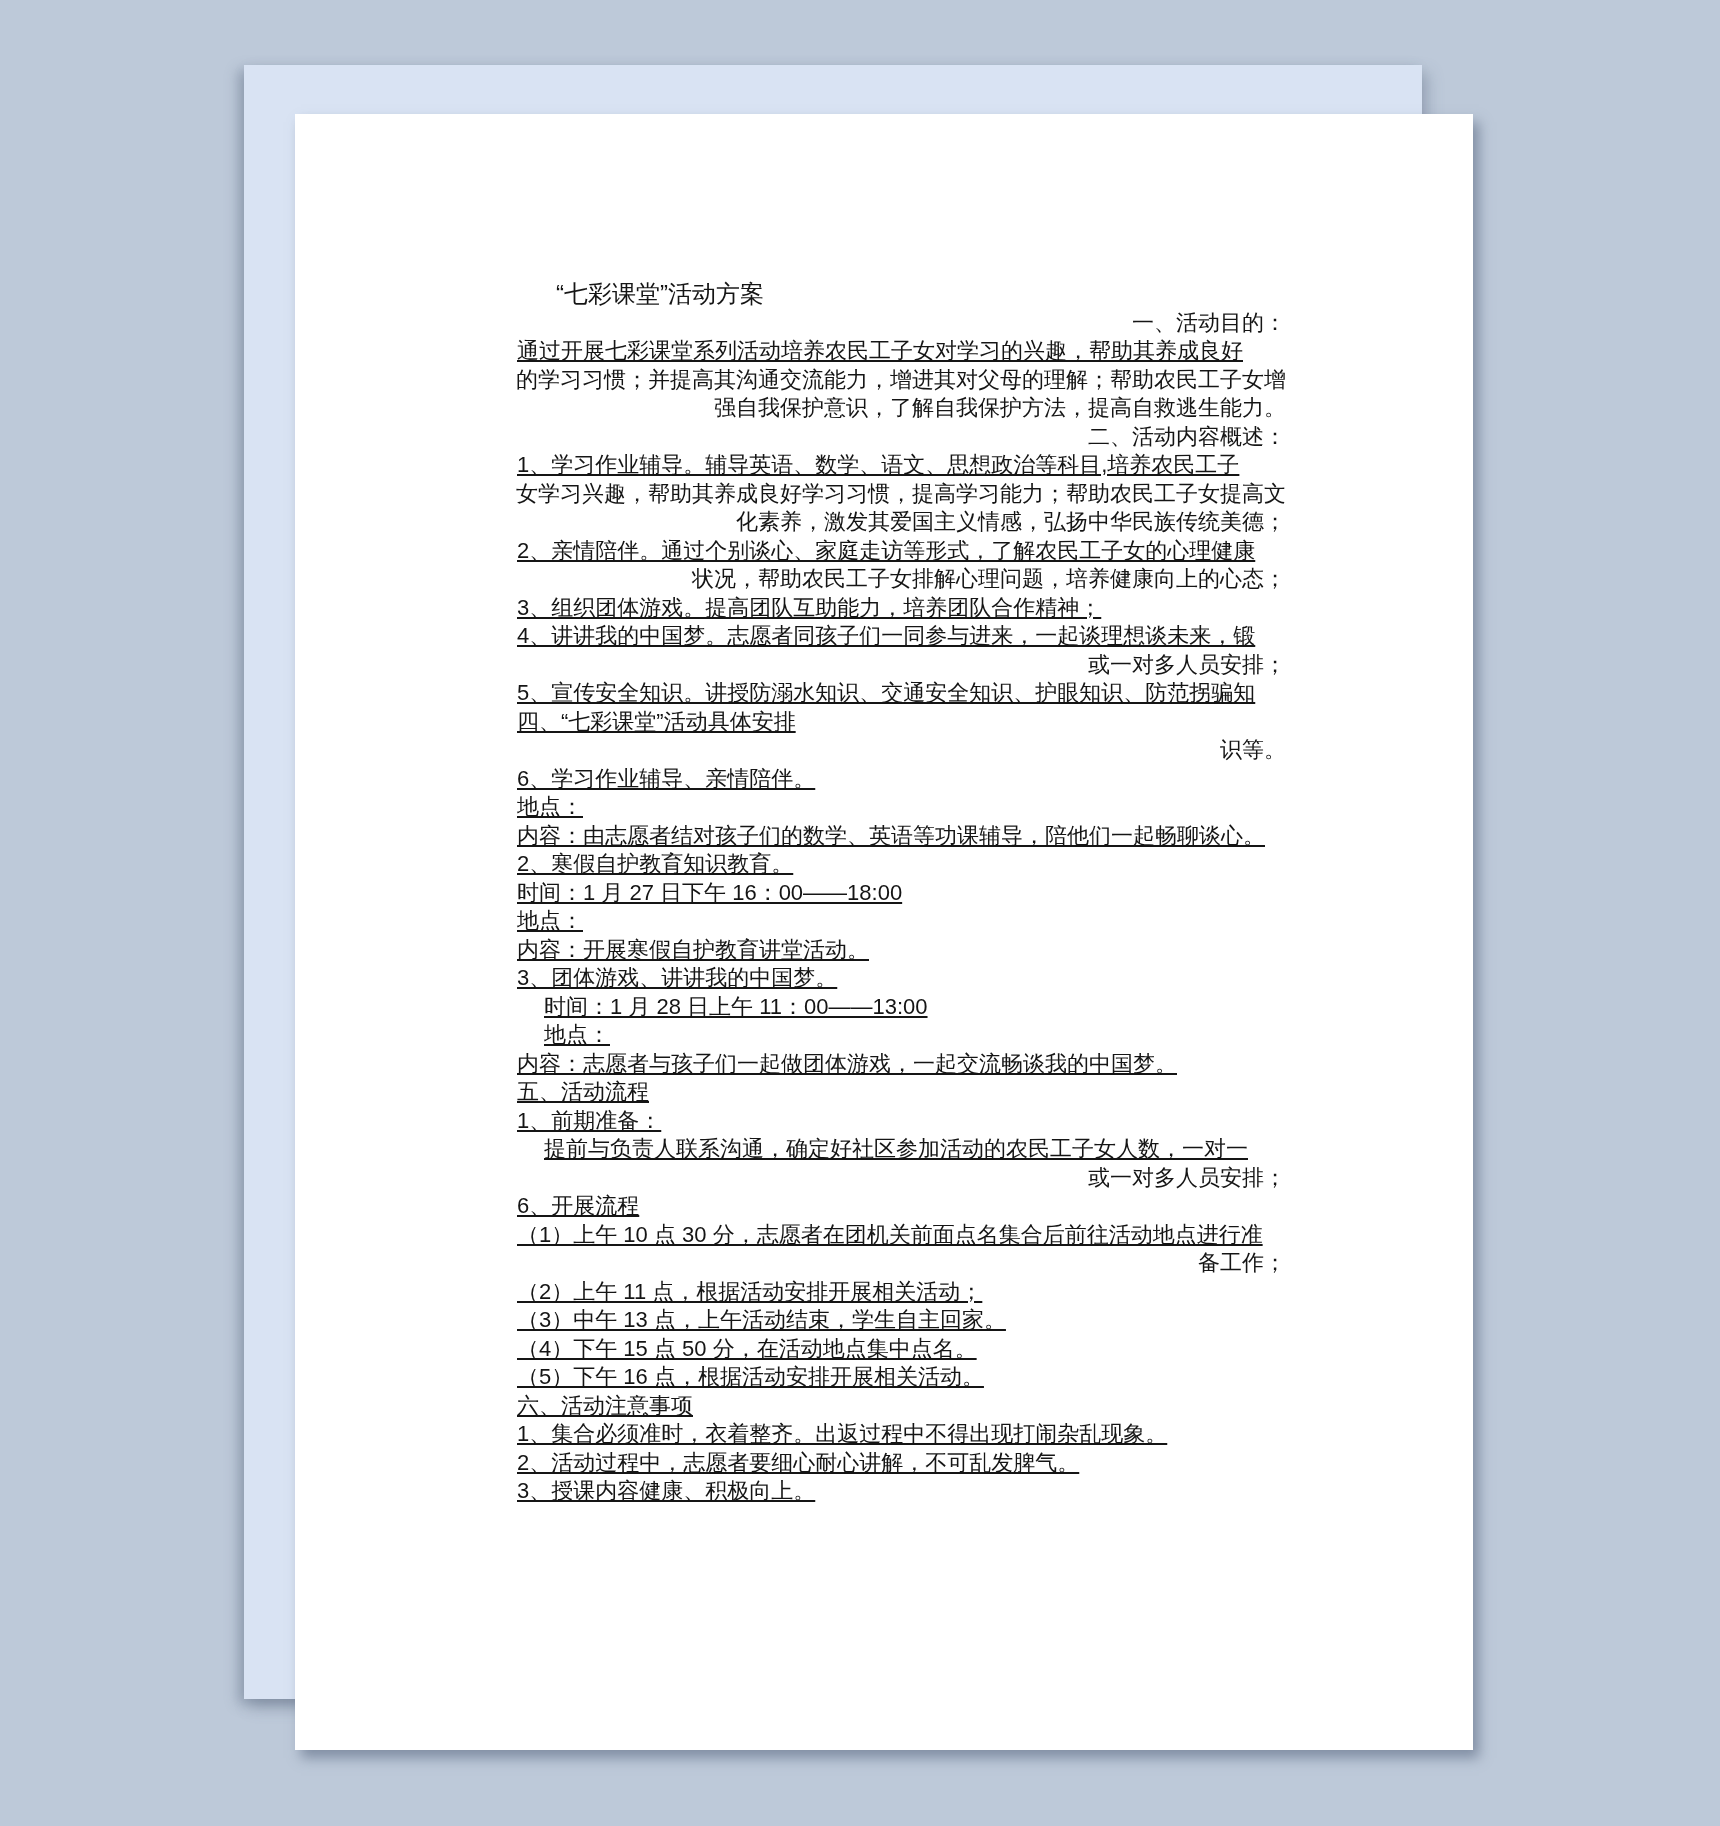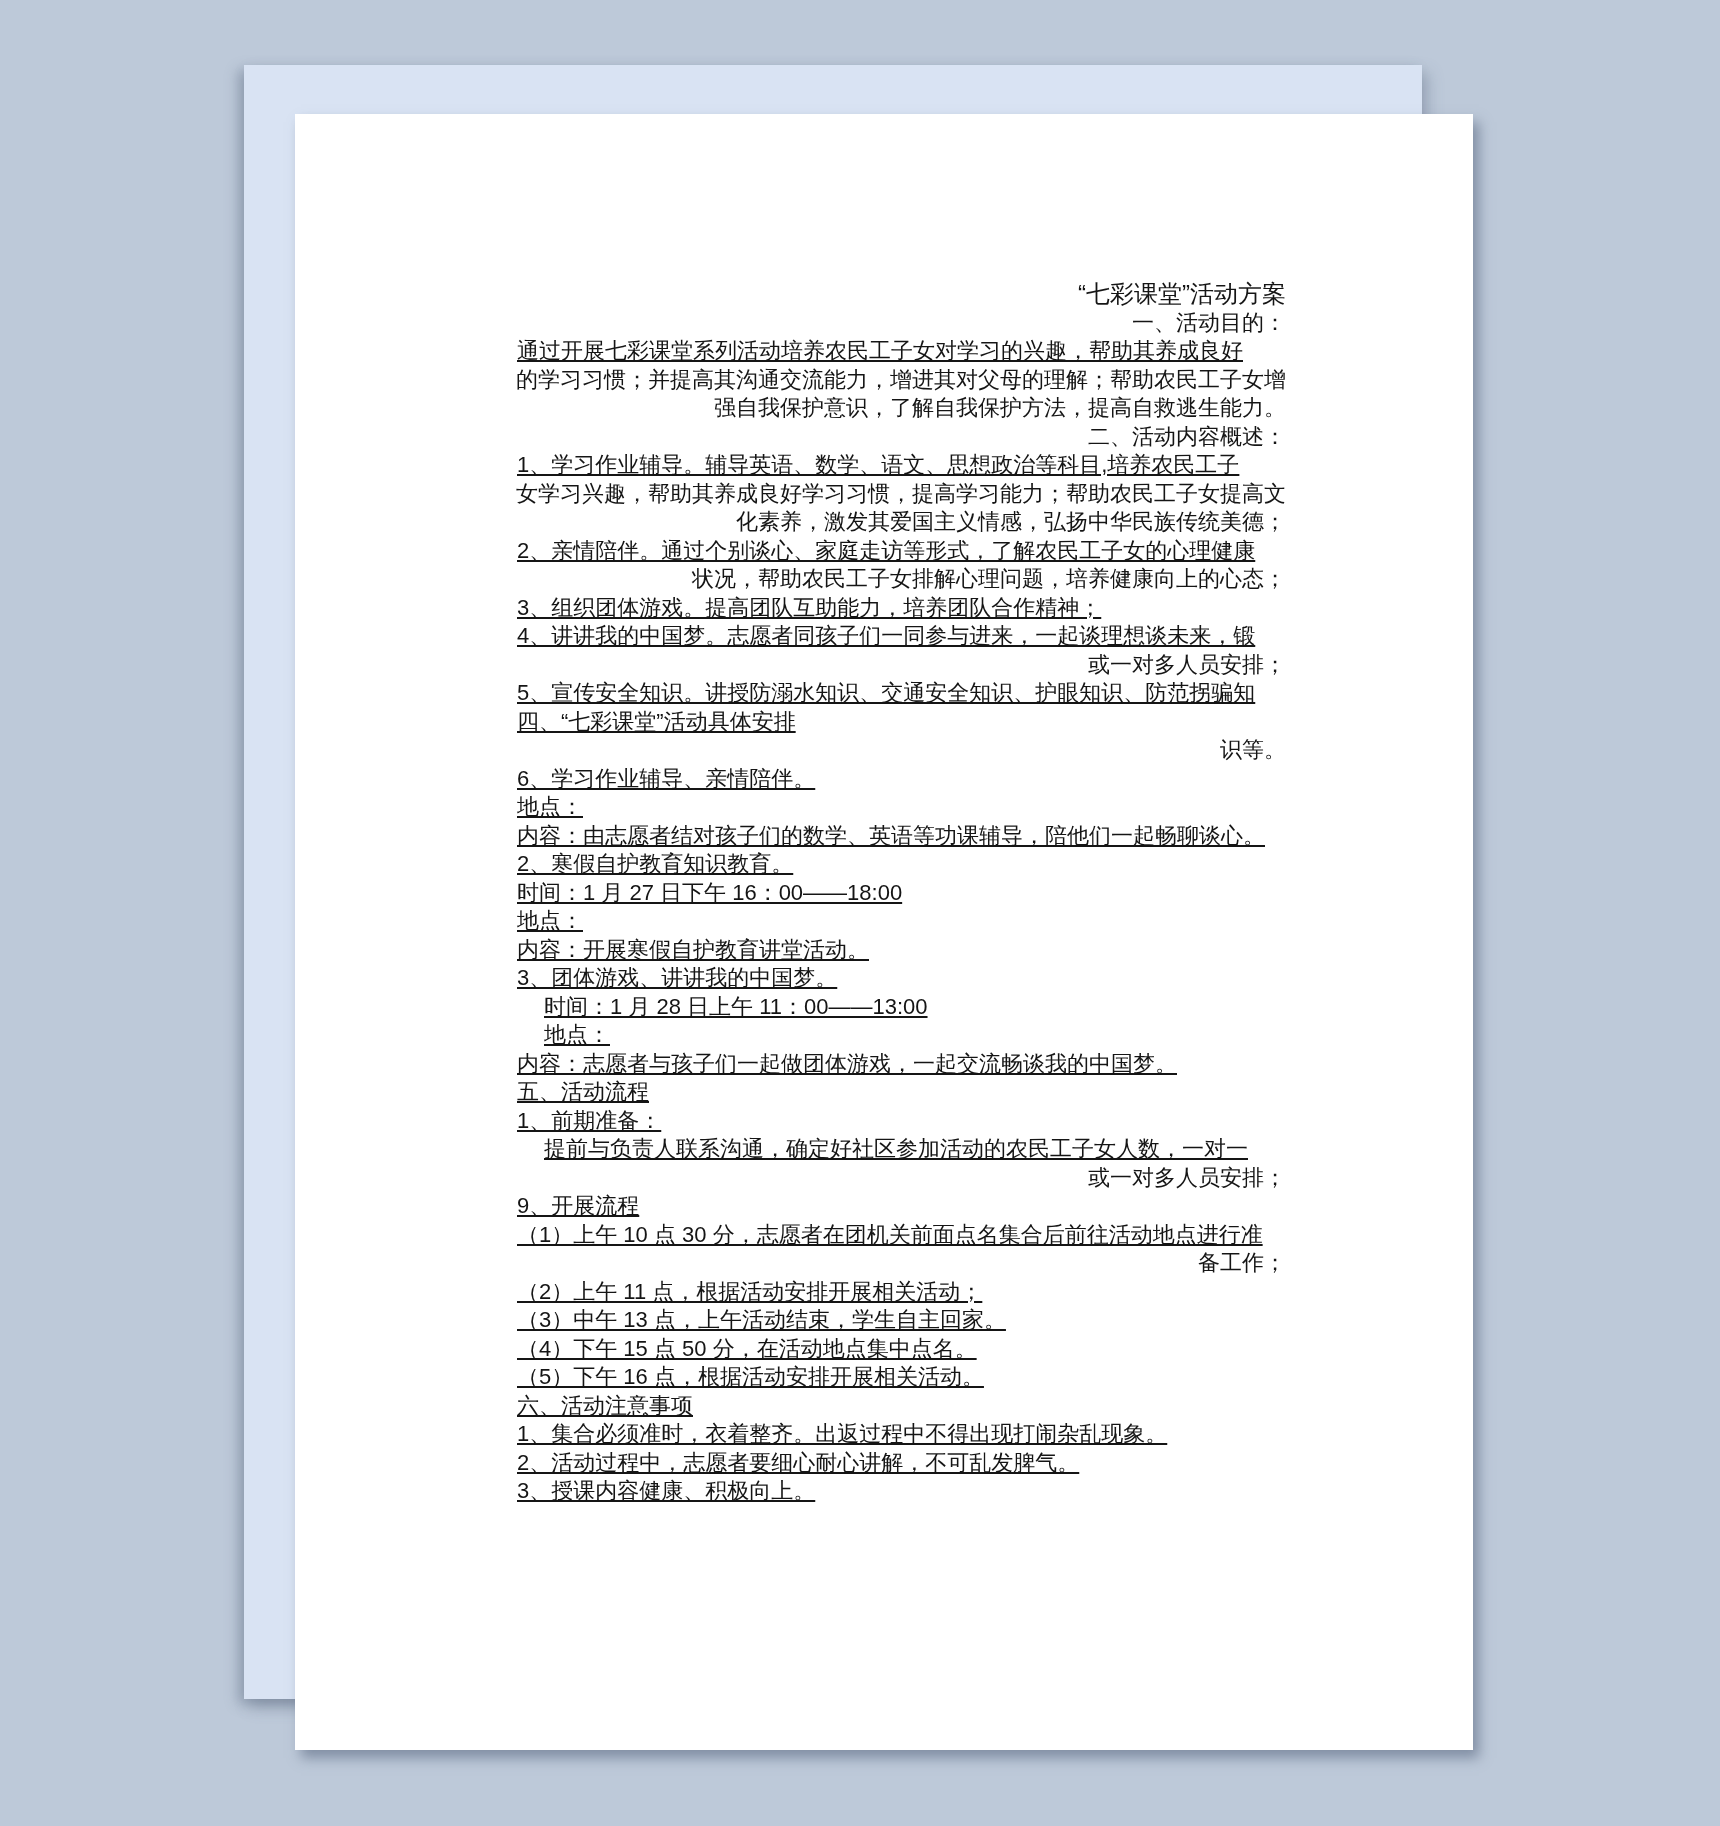--- a/index.html
+++ b/index.html
@@ -20,21 +20,21 @@
     background:var(--page,#ffffff);
     box-shadow:6px 8px 12px rgba(80,95,120,0.55);
   }
   .doc-text{
     position:absolute;left:191px;top:166px;width:800px;
     color:var(--ink,#151515);
     font-size:22px;line-height:28.5px;
     font-weight:500;
   }
   .doc-title{
-    text-align:right;
+    text-align:left;
     padding-left:70px;
     font-size:24px;
     white-space:nowrap;
   }
   .line{white-space:nowrap;}
   .indent-0{padding-left:0;text-align:right;}
   .indent-1{padding-left:31px;text-decoration:underline;}
   .indent-2{padding-left:58px;text-decoration:underline;}
 </style>
 </head>
@@ -70,21 +70,21 @@
           <div class="line indent-1">地点：</div>
           <div class="line indent-1">内容：开展寒假自护教育讲堂活动。</div>
           <div class="line indent-1">3、团体游戏、讲讲我的中国梦。</div>
           <div class="line indent-2">时间：1 月 28 日上午 11：00——13:00</div>
           <div class="line indent-2">地点：</div>
           <div class="line indent-1">内容：志愿者与孩子们一起做团体游戏，一起交流畅谈我的中国梦。</div>
           <div class="line indent-1">五、活动流程</div>
           <div class="line indent-1">1、前期准备：</div>
           <div class="line indent-2">提前与负责人联系沟通，确定好社区参加活动的农民工子女人数，一对一</div>
           <div class="line indent-0">或一对多人员安排；</div>
-          <div class="line indent-1">9、开展流程</div>
+          <div class="line indent-1">6、开展流程</div>
           <div class="line indent-1">（1）上午 10 点 30 分，志愿者在团机关前面点名集合后前往活动地点进行准</div>
           <div class="line indent-0">备工作；</div>
           <div class="line indent-1">（2）上午 11 点，根据活动安排开展相关活动；</div>
           <div class="line indent-1">（3）中午 13 点，上午活动结束，学生自主回家。</div>
           <div class="line indent-1">（4）下午 15 点 50 分，在活动地点集中点名。</div>
           <div class="line indent-1">（5）下午 16 点，根据活动安排开展相关活动。</div>
           <div class="line indent-1">六、活动注意事项</div>
           <div class="line indent-1">1、集合必须准时，衣着整齐。出返过程中不得出现打闹杂乱现象。</div>
           <div class="line indent-1">2、活动过程中，志愿者要细心耐心讲解，不可乱发脾气。</div>
           <div class="line indent-1">3、授课内容健康、积极向上。</div>

